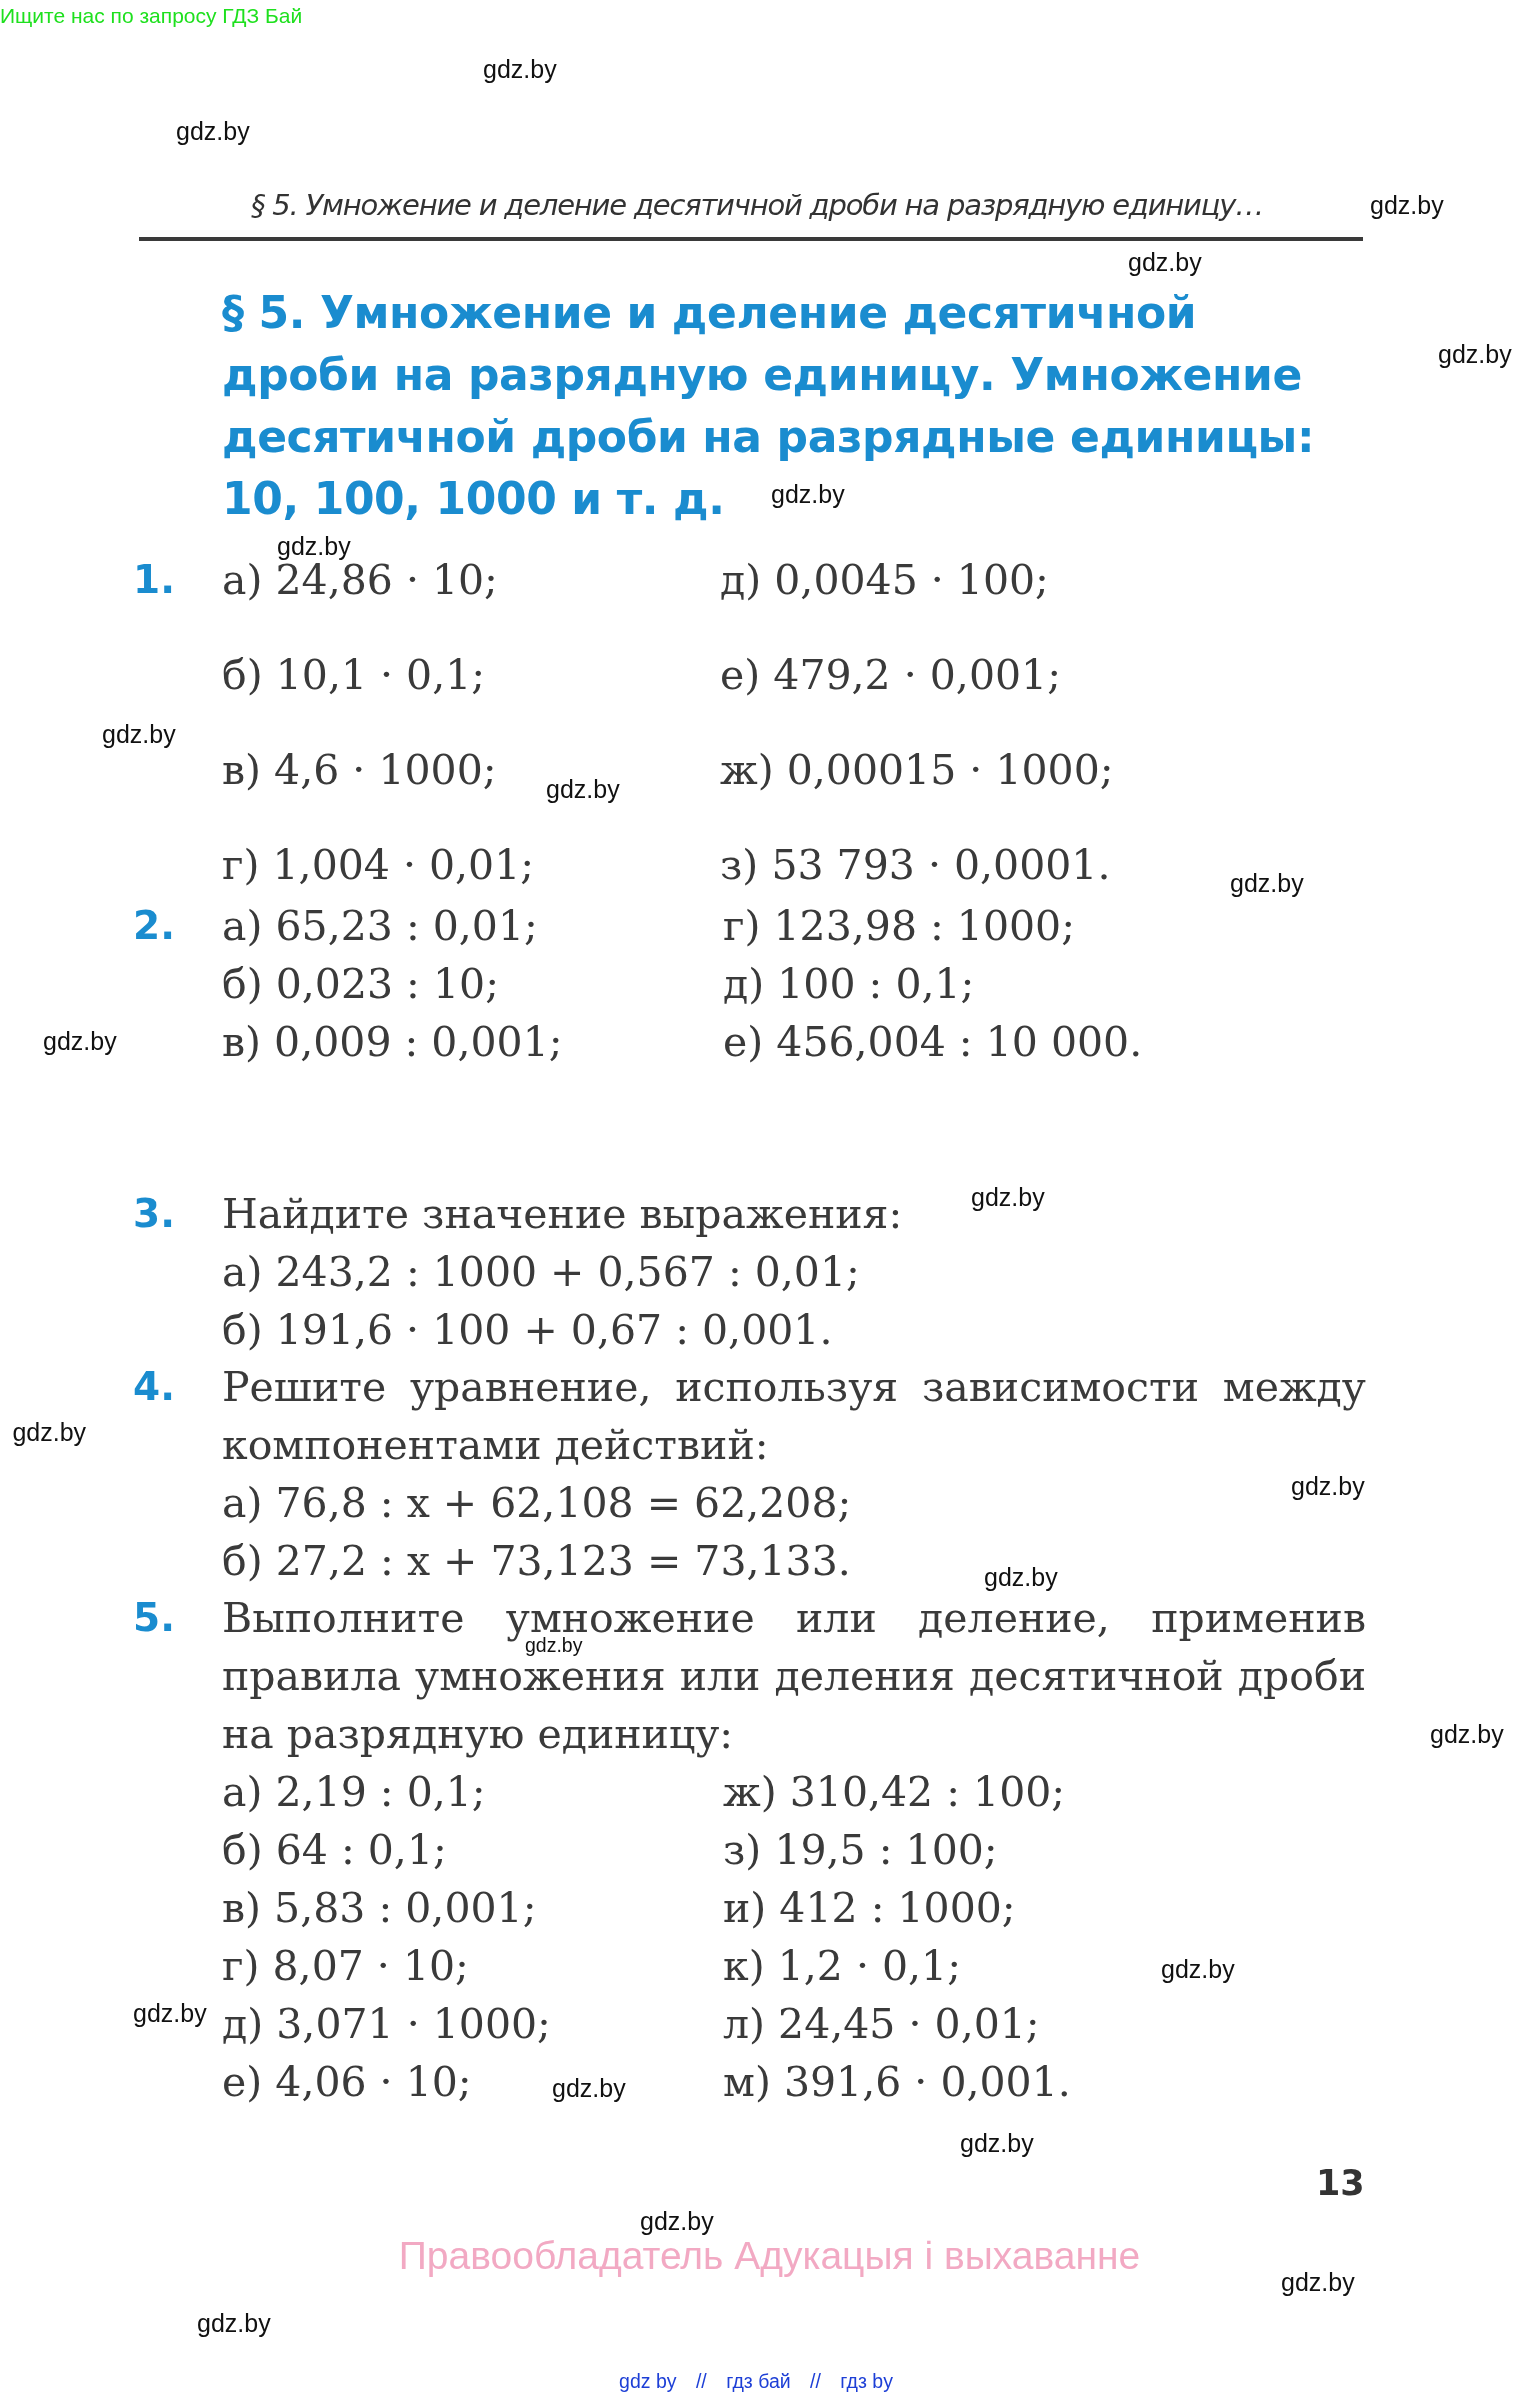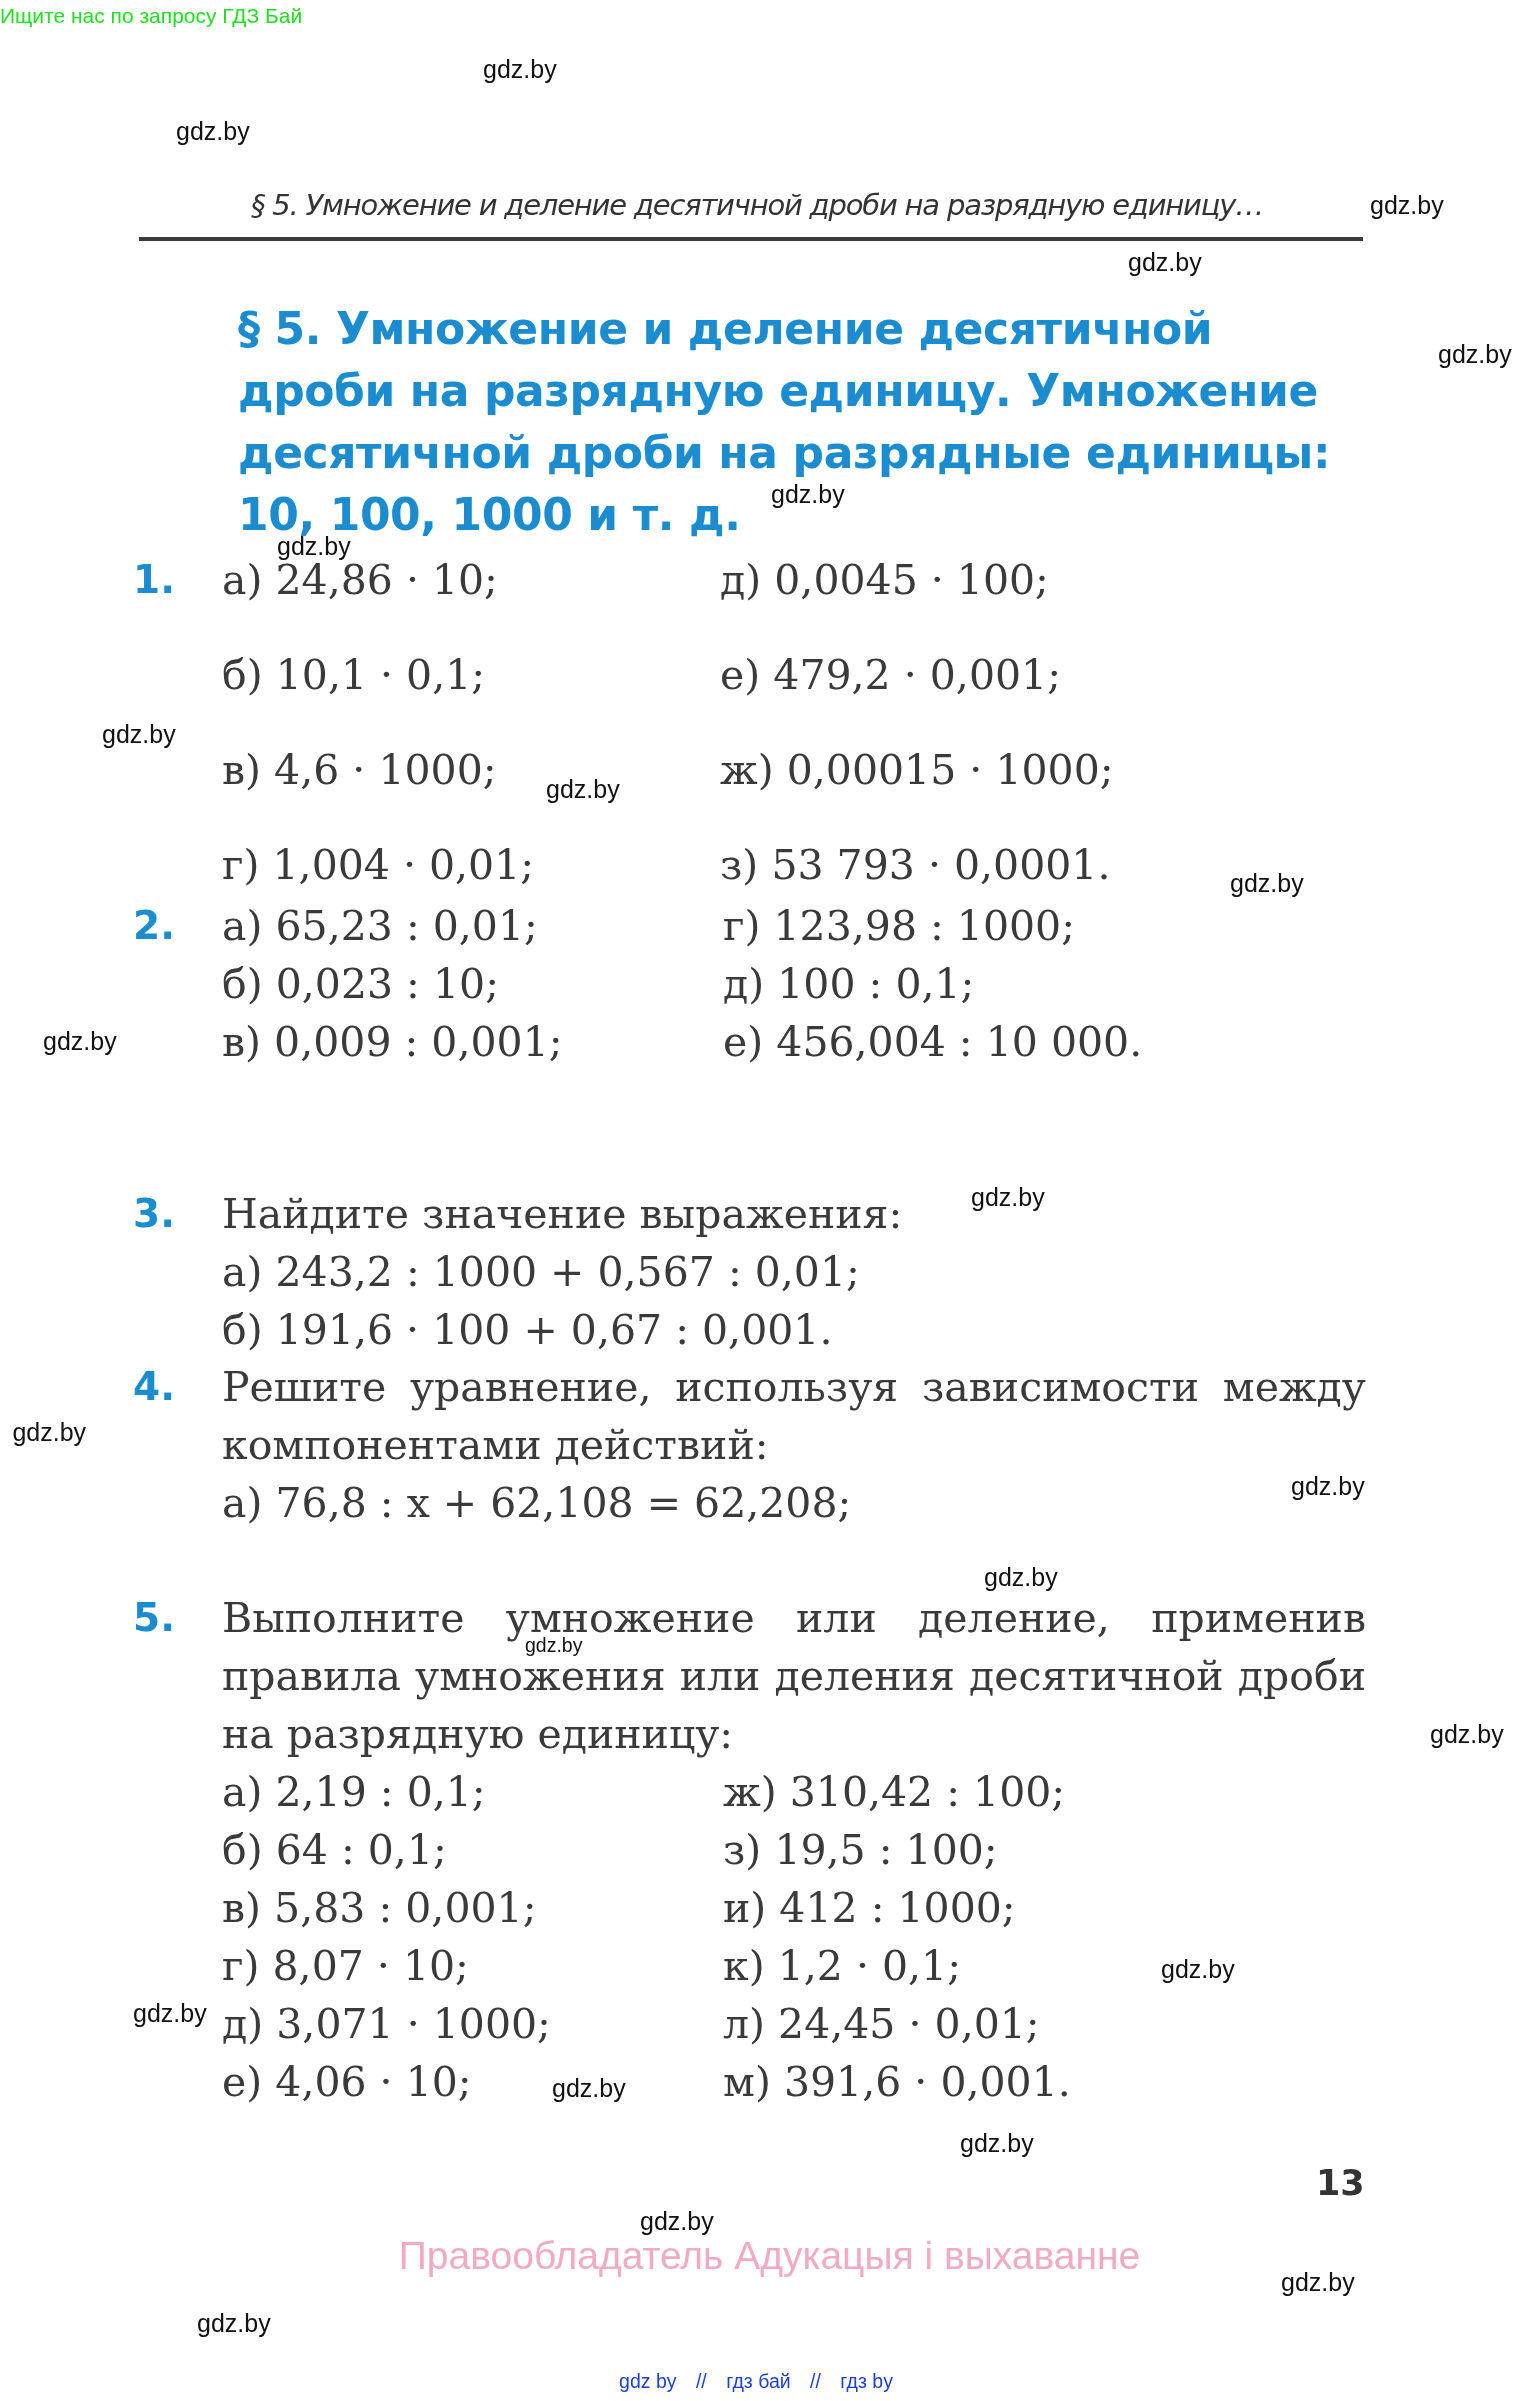--- a/index.html
+++ b/index.html
@@ -82,21 +82,21 @@
 <a class="abs wm" style="left:133px;top:1999px">gdz.by</a>
 <a class="abs wm" style="left:552px;top:2074px">gdz.by</a>
 <a class="abs wm" style="left:960px;top:2129px">gdz.by</a>
 <a class="abs wm" style="left:640px;top:2207px">gdz.by</a>
 <a class="abs wm" style="left:1281px;top:2268px">gdz.by</a>
 <a class="abs wm" style="left:197px;top:2309px">gdz.by</a>
 
 <div class="abs running-head">§ 5. Умножение и деление десятичной дроби на разрядную единицу…</div>
 <div class="abs rule"></div>
 
-<h1 class="abs section-title" style="margin:16px">§ 5. Умножение и деление десятичной дроби на разрядную единицу. Умножение десятичной дроби на разрядные единицы: 10, 100, 1000 и т. д.</h1>
+<h1 class="abs section-title" style="margin:0">§ 5. Умножение и деление десятичной дроби на разрядную единицу. Умножение десятичной дроби на разрядные единицы: 10, 100, 1000 и т. д.</h1>
 
 <div class="task" style="top:551px">
   <div class="task-num">1.</div>
   <div class="grid c1">
     <div class="item">а) 24,86 · 10;</div>
     <div class="item">д) 0,0045 · 100;</div>
     <div class="item">б) 10,1 · 0,1;</div>
     <div class="item">е) 479,2 · 0,001;</div>
     <div class="item">в) 4,6 · 1000;</div>
     <div class="item">ж) 0,00015 · 1000;</div>
@@ -124,20 +124,21 @@
     <div class="item">а) 243,2 : 1000 + 0,567 : 0,01;</div>
     <div class="item">б) 191,6 · 100 + 0,67 : 0,001.</div>
   </div>
 </div>
 
 <div class="task" style="top:1358px">
   <div class="task-num">4.</div>
   <div class="task-text">Решите уравнение, используя зависимости между компонентами действий:</div>
   <div class="grid one">
     <div class="item">а) 76,8 : x + 62,108 = 62,208;</div>
+    <div class="item">б) 27,2 : x + 73,123 = 73,133.</div>
   </div>
 </div>
 
 <div class="task" style="top:1589px">
   <div class="task-num">5.</div>
   <div class="task-text">Выполните умножение или деление, применив правила умножения или деления десятичной дроби на разрядную единицу:</div>
   <div class="grid c2">
     <div class="item">а) 2,19 : 0,1;</div>
     <div class="item">ж) 310,42 : 100;</div>
     <div class="item">б) 64 : 0,1;</div>

